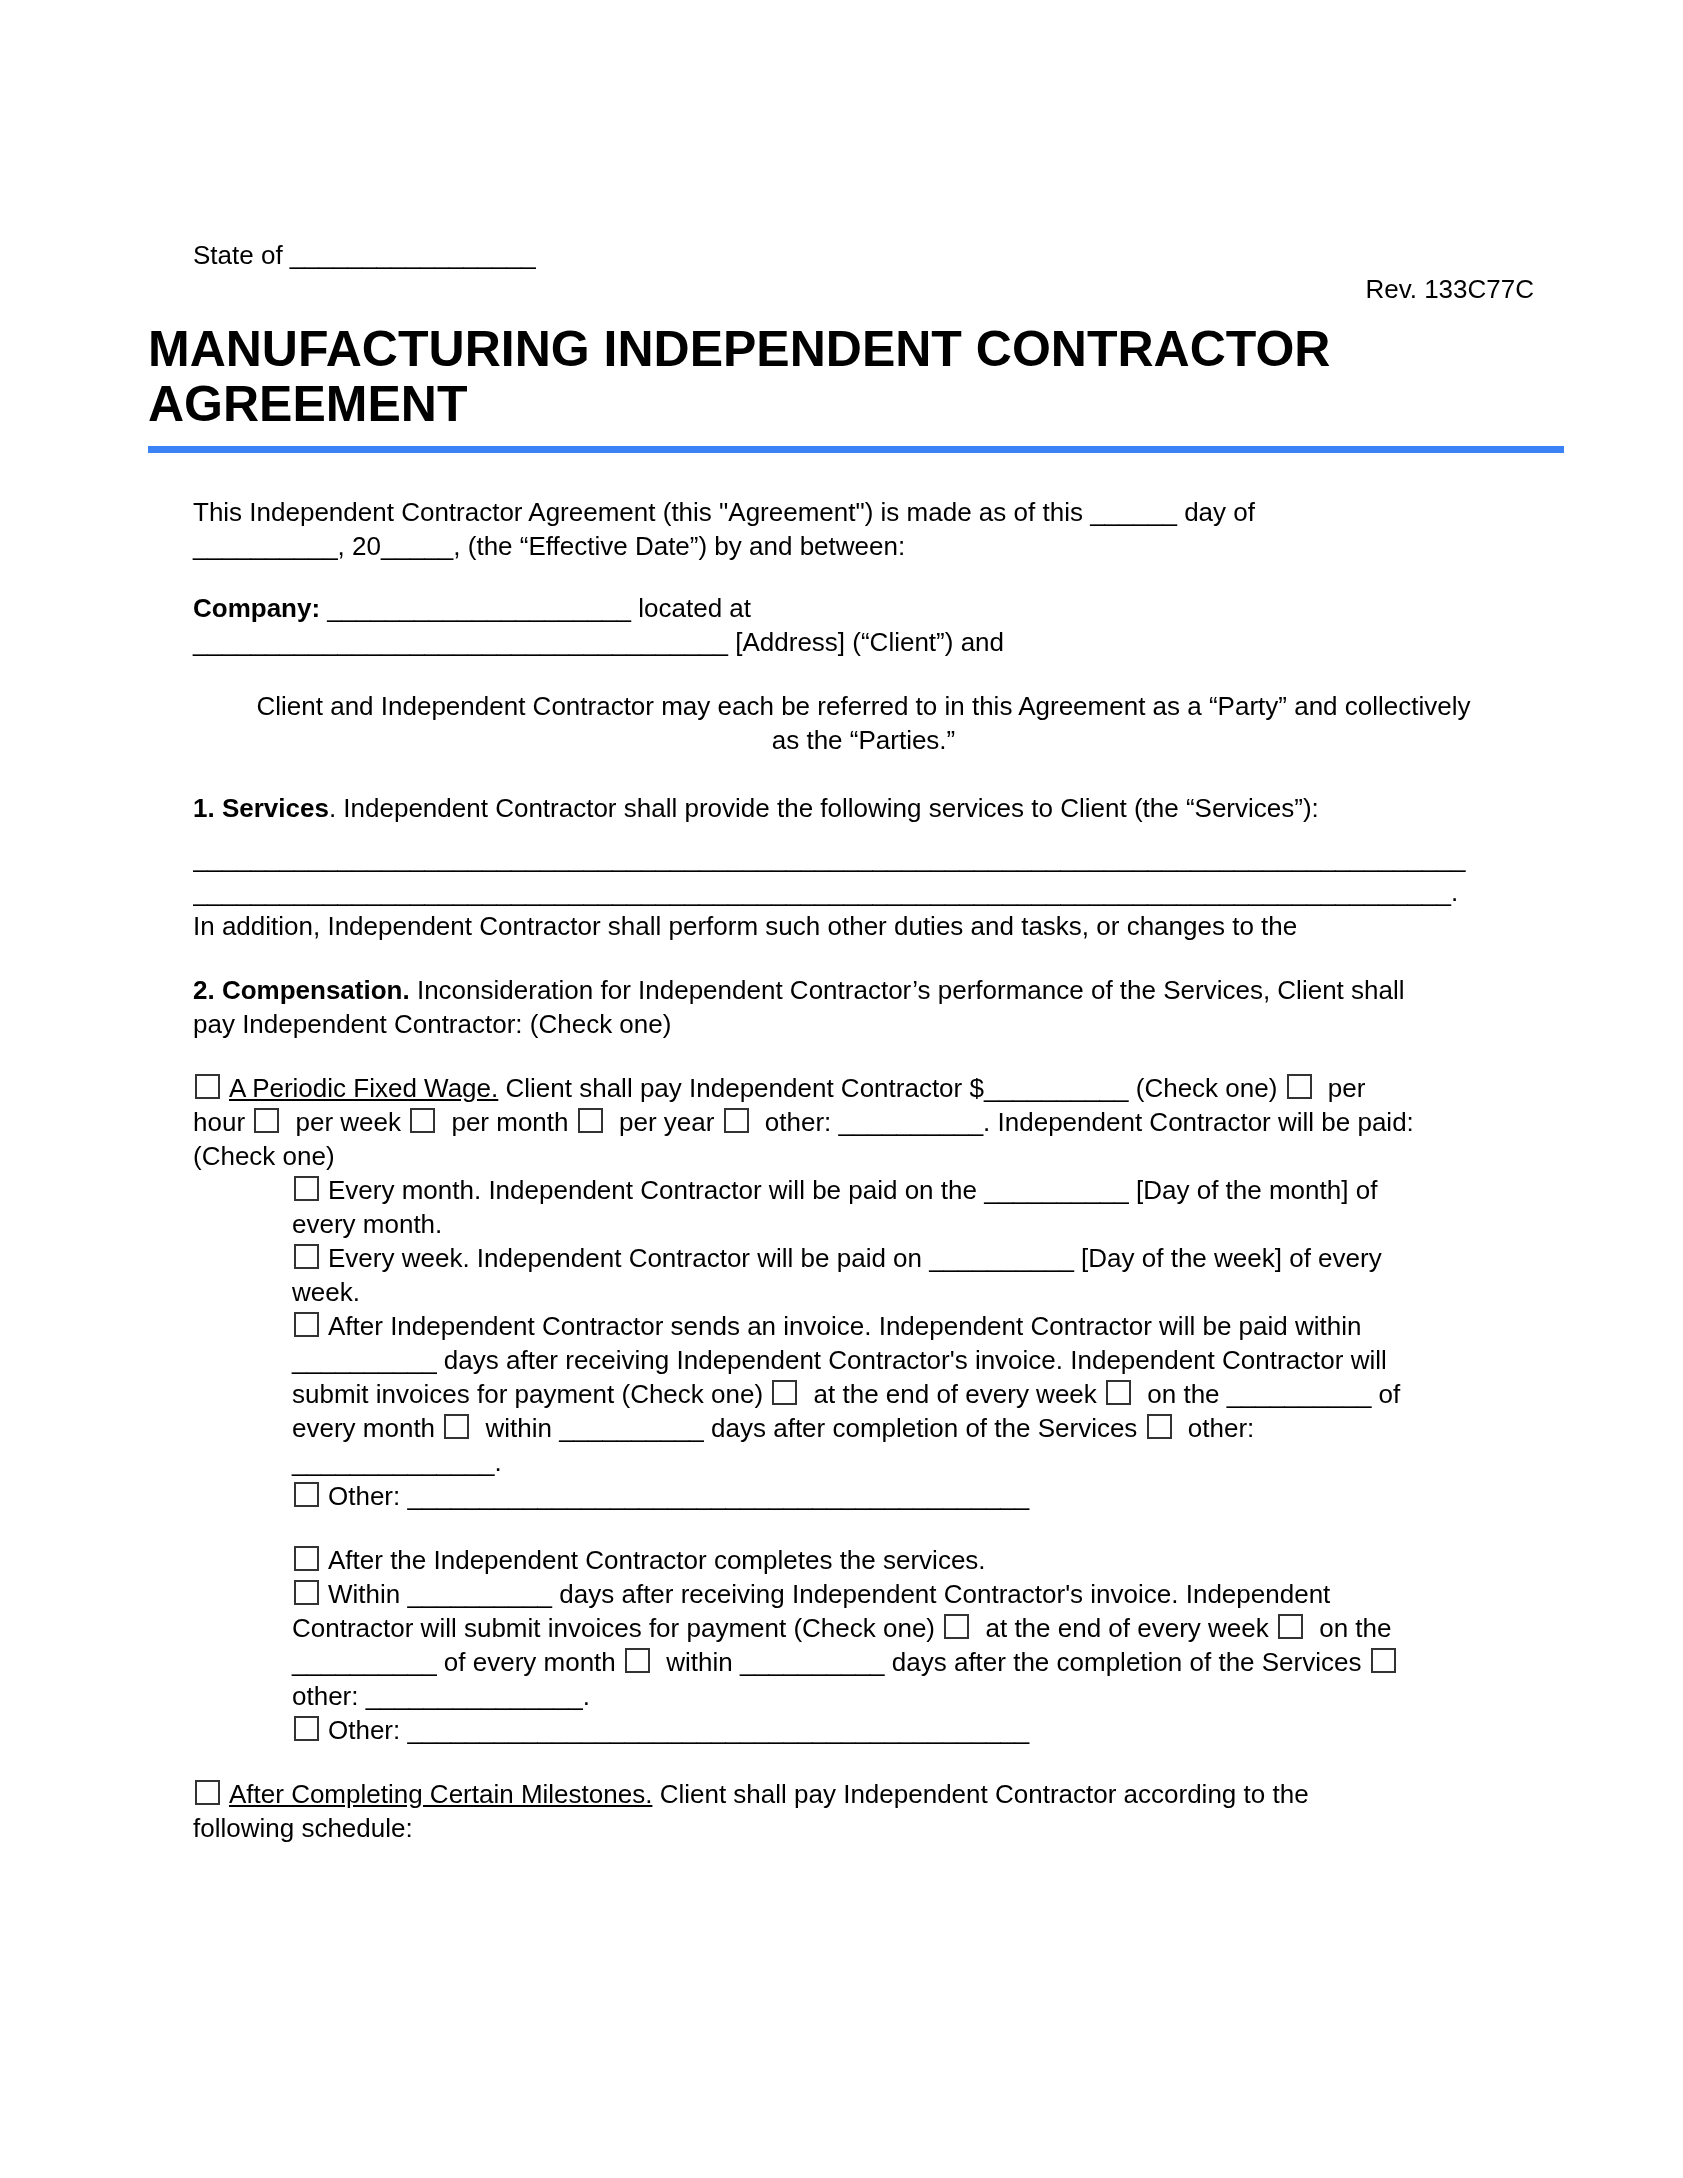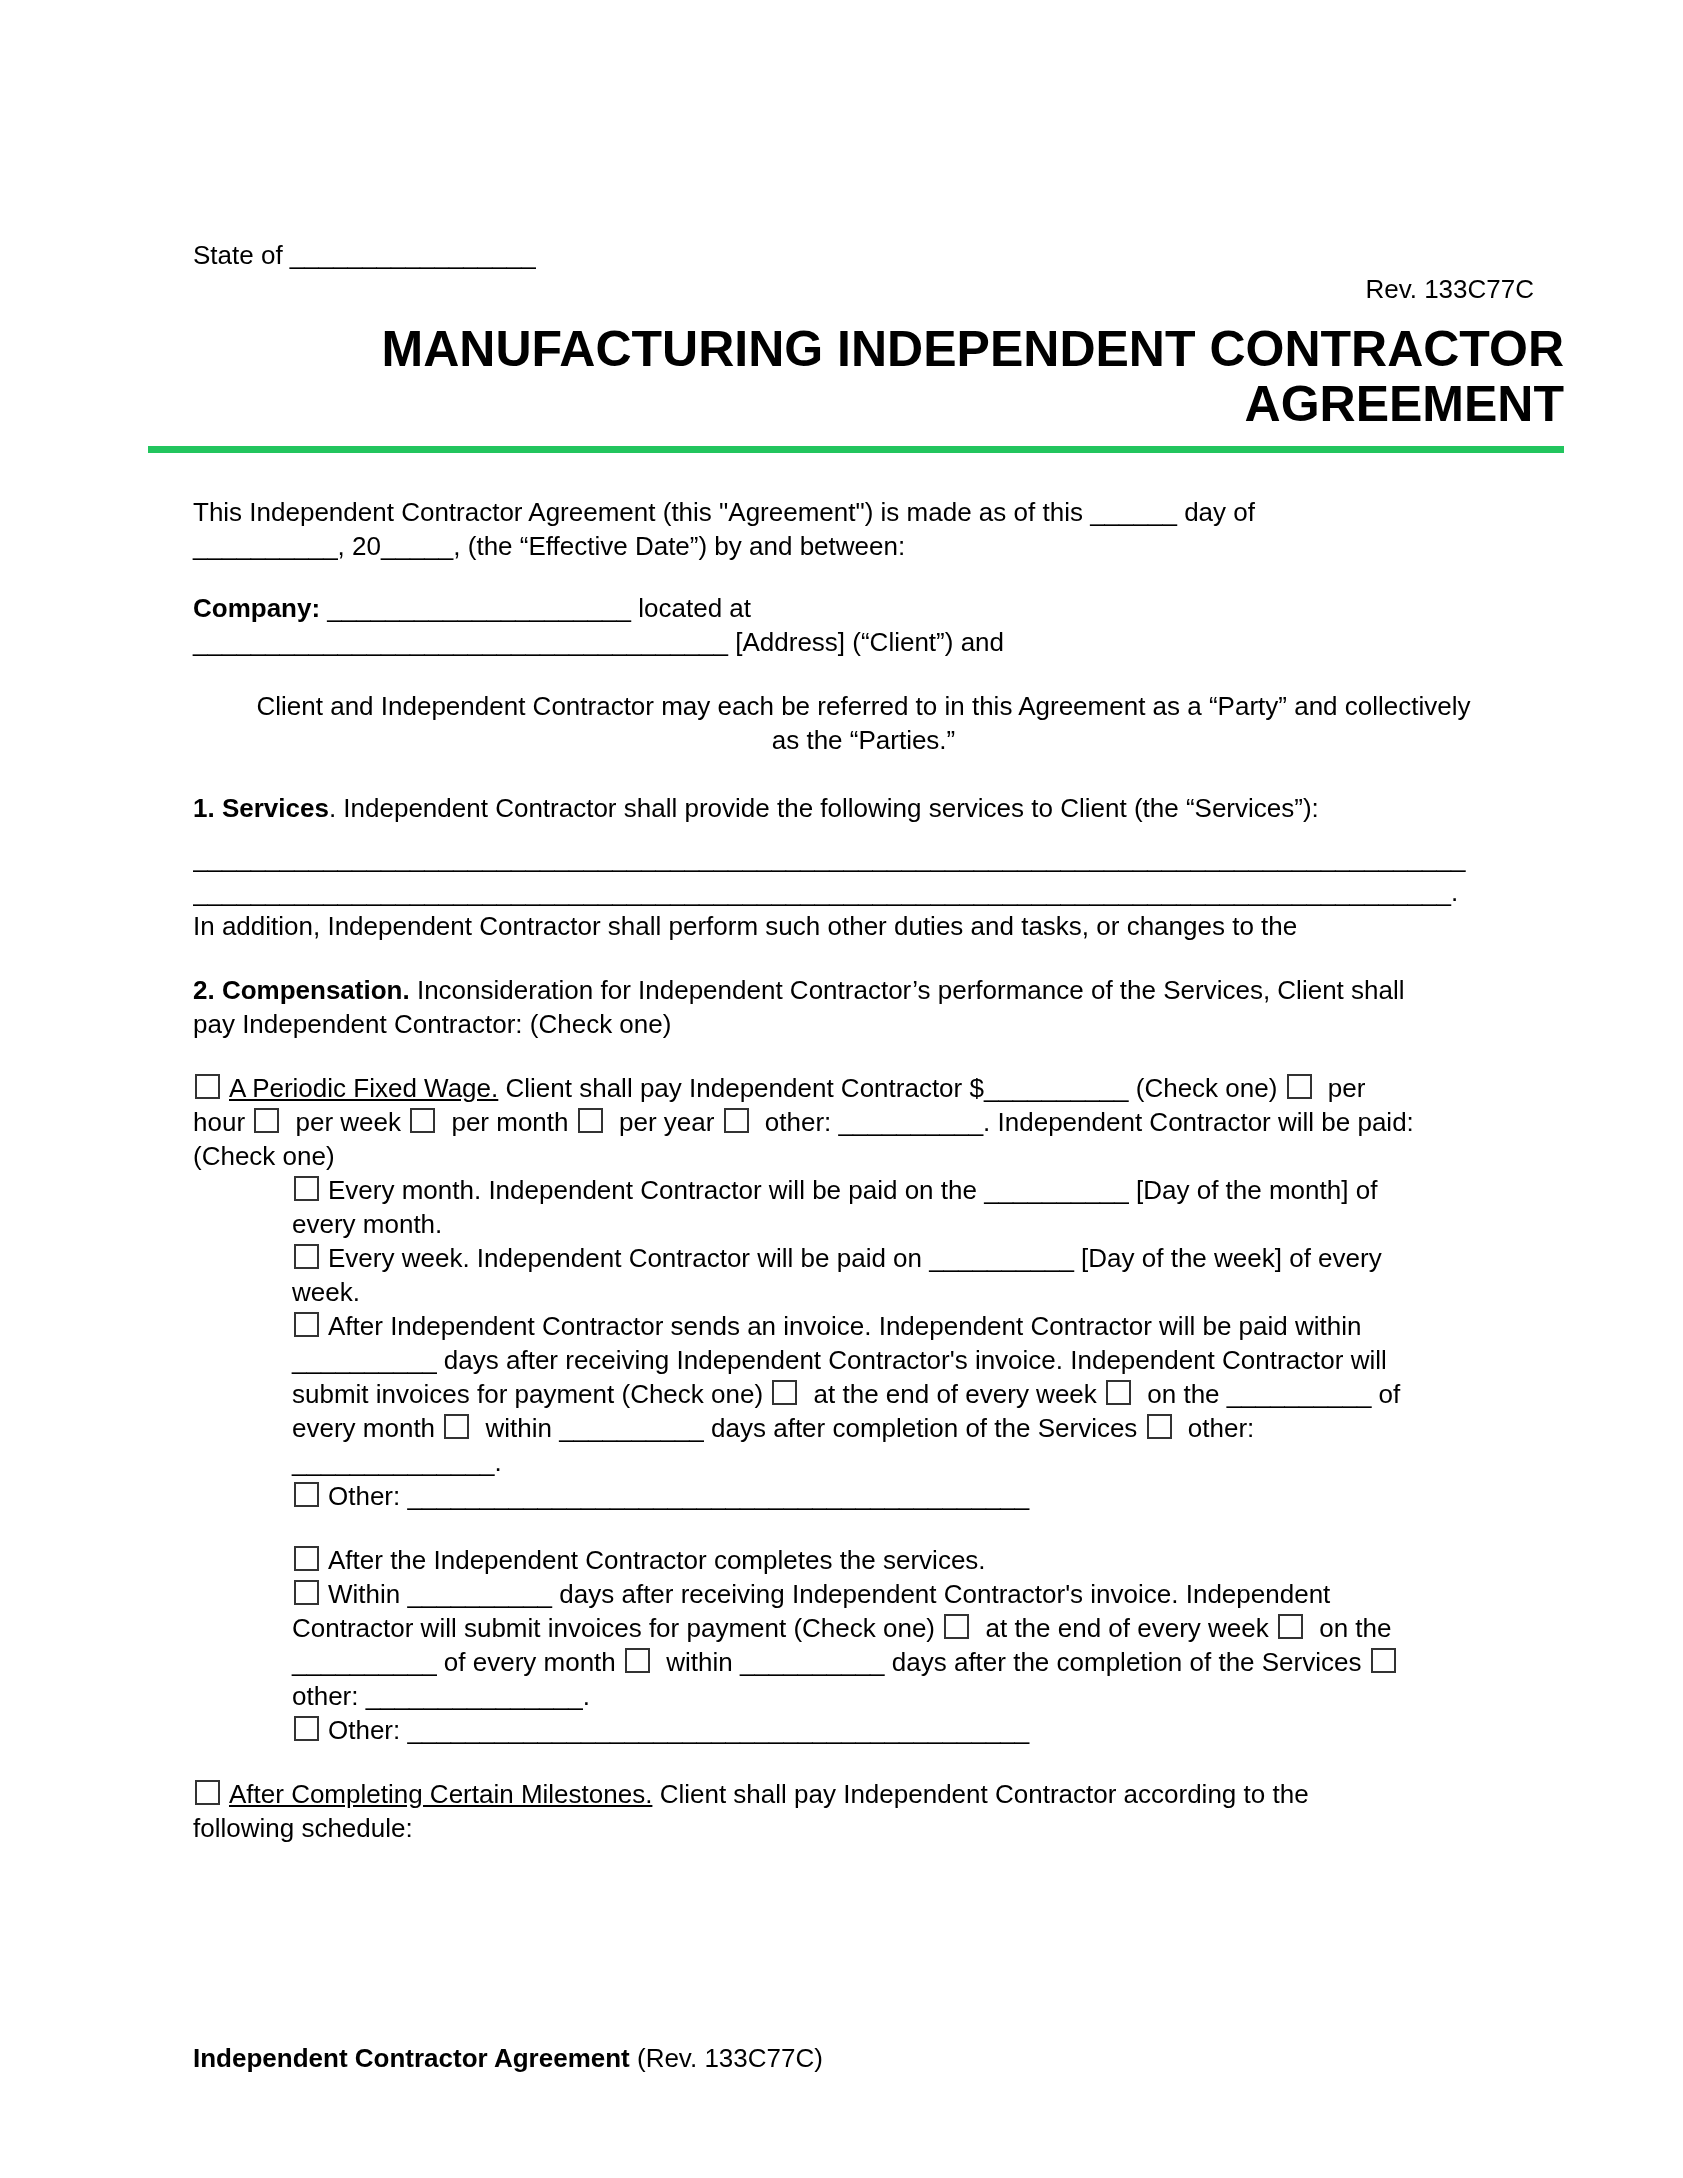--- a/index.html
+++ b/index.html
@@ -15,24 +15,24 @@
     padding: 238px 149px 10px 193px;
     box-sizing: border-box;
     overflow: hidden;
   }
   p { margin: 0; }
   .right { text-align: right; }
   .title {
     font-weight: bold;
     font-size: 50px;
     line-height: 55px;
-    text-align: right;
+    text-align: left;
     margin: 16px -30px 42px -45px;
     padding-bottom: 14px;
-    border-bottom: 7px solid #22c55e;
+    border-bottom: 7px solid #3b82f6;
   }
   .sub { margin-left: 99px; }
   .fill { white-space: nowrap; overflow: hidden; }
   .g16 { margin-bottom: 16px; }
   .g28 { margin-bottom: 28px; }
   .g30 { margin-bottom: 30px; }
   .g34 { margin-bottom: 34px; text-align: center; }
   .bold { font-weight: bold; }
   .ul { text-decoration: underline; }
   .cb {
@@ -66,15 +66,14 @@
       <p><span class="cb"></span><span class="ul">A Periodic Fixed Wage.</span><span> Client shall pay Independent Contractor $</span><span class="blank">__________</span><span> (Check one) </span><span class="cb"></span><span> per</span><br><span>hour </span><span class="cb"></span><span> per week </span><span class="cb"></span><span> per month </span><span class="cb"></span><span> per year </span><span class="cb"></span><span> other: </span><span class="blank">__________</span><span>. Independent Contractor will be paid:</span><br><span>(Check one)</span></p>
       <p class="sub"><span class="cb"></span><span>Every month. Independent Contractor will be paid on the </span><span class="blank">__________</span><span> [Day of the month] of</span><br><span>every month.</span></p>
       <p class="sub"><span class="cb"></span><span>Every week. Independent Contractor will be paid on </span><span class="blank">__________</span><span> [Day of the week] of every</span><br><span>week.</span></p>
       <p class="sub"><span class="cb"></span><span>After Independent Contractor sends an invoice. Independent Contractor will be paid within</span><br><span class="blank">__________</span><span> days after receiving Independent Contractor's invoice. Independent Contractor will</span><br><span>submit invoices for payment (Check one) </span><span class="cb"></span><span> at the end of every week </span><span class="cb"></span><span> on the </span><span class="blank">__________</span><span> of</span><br><span>every month </span><span class="cb"></span><span> within </span><span class="blank">__________</span><span> days after completion of the Services </span><span class="cb"></span><span> other:</span><br><span class="blank">______________</span><span>.</span></p>
       <p class="sub g30"><span class="cb"></span><span>Other: </span><span class="blank">___________________________________________</span></p>
       <p class="sub"><span class="cb"></span><span>After the Independent Contractor completes the services.</span></p>
       <p class="sub"><span class="cb"></span><span>Within </span><span class="blank">__________</span><span> days after receiving Independent Contractor's invoice. Independent</span><br><span>Contractor will submit invoices for payment (Check one) </span><span class="cb"></span><span> at the end of every week </span><span class="cb"></span><span> on the</span><br><span class="blank">__________</span><span> of every month </span><span class="cb"></span><span> within </span><span class="blank">__________</span><span> days after the completion of the Services </span><span class="cb"></span><br><span>other: </span><span class="blank">_______________</span><span>.</span></p>
       <p class="sub g30"><span class="cb"></span><span>Other: </span><span class="blank">___________________________________________</span></p>
       <p><span class="cb"></span><span class="ul">After Completing Certain Milestones.</span><span> Client shall pay Independent Contractor according to the</span><br><span>following schedule:</span></p>
     </div>
-  <p id="doc-footer" class="footer"><span class="bold">Independent Contractor Agreement</span><span> (Rev. 133C77C)</span></p>
 </div>
 
 
 </body></html>

